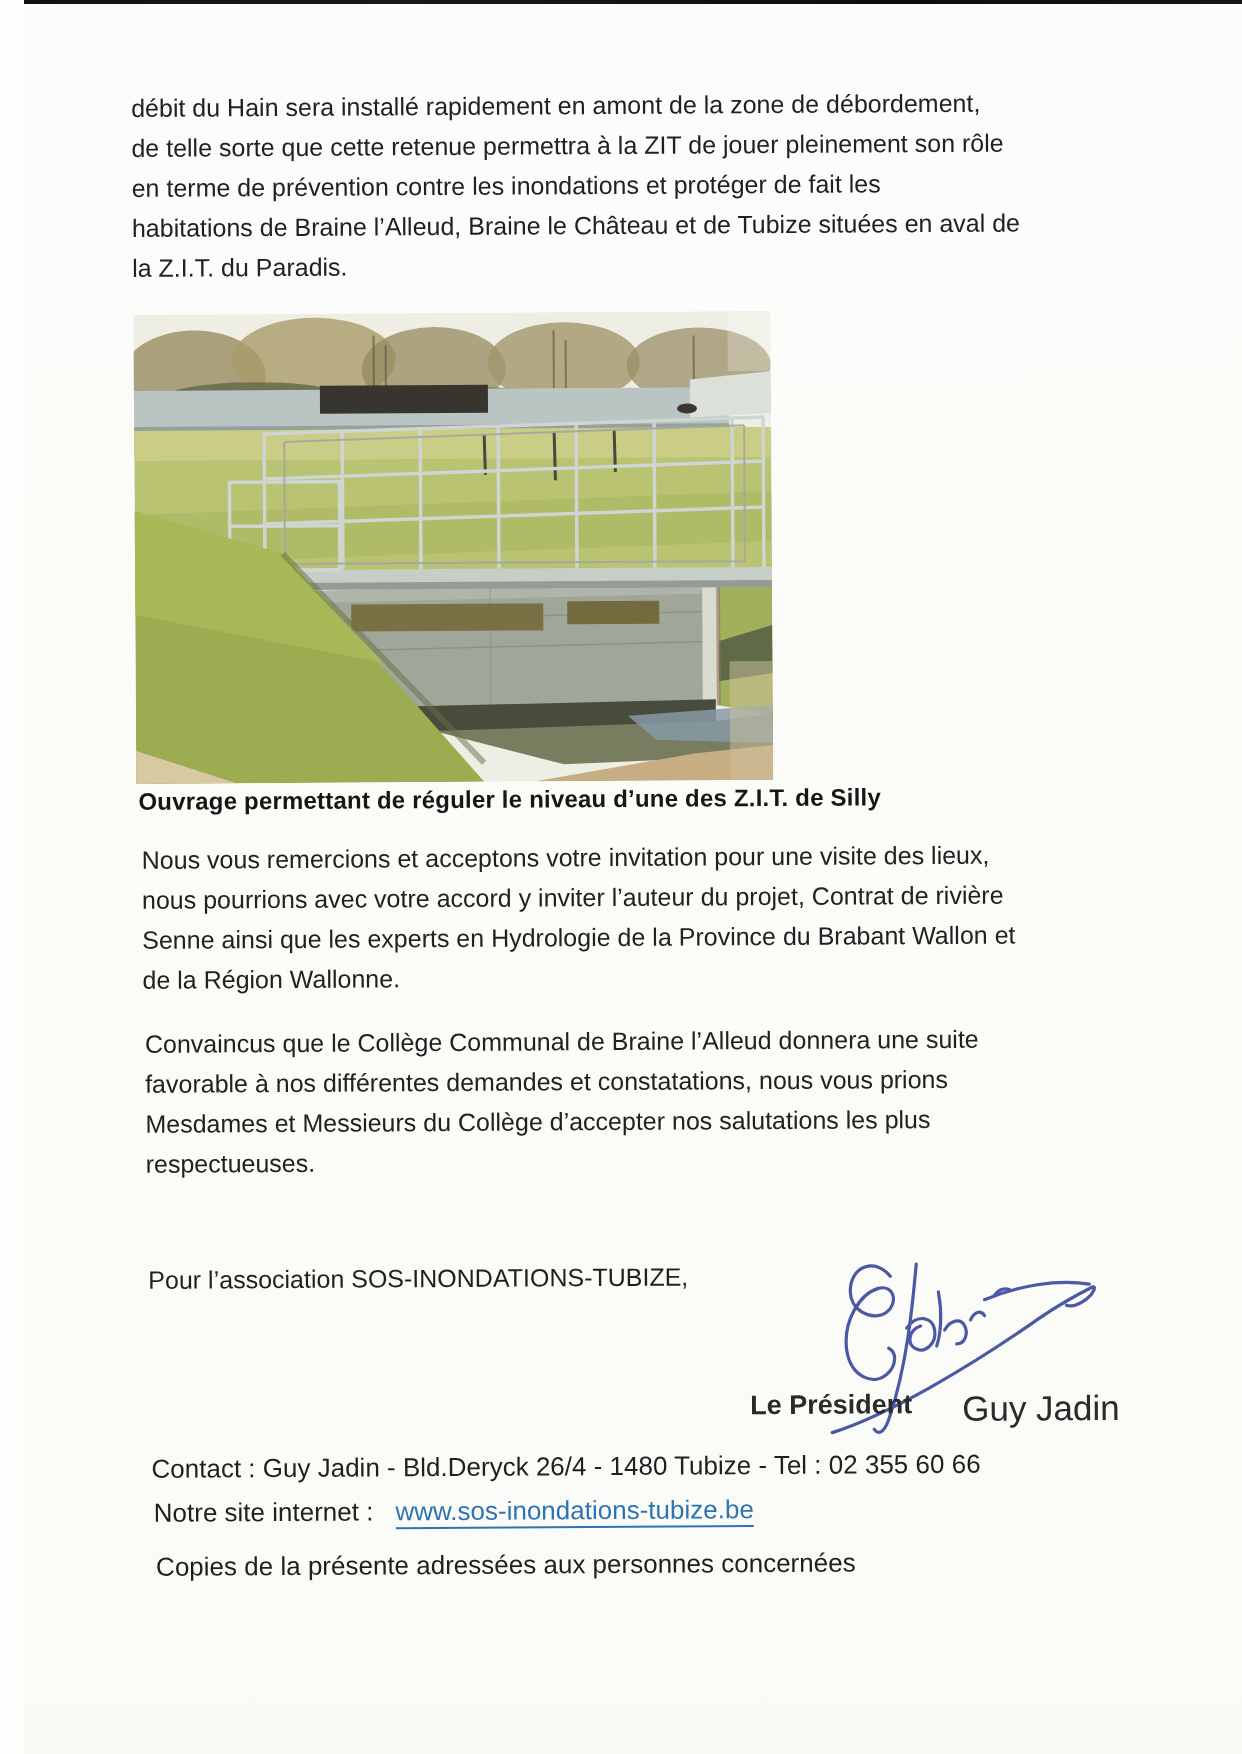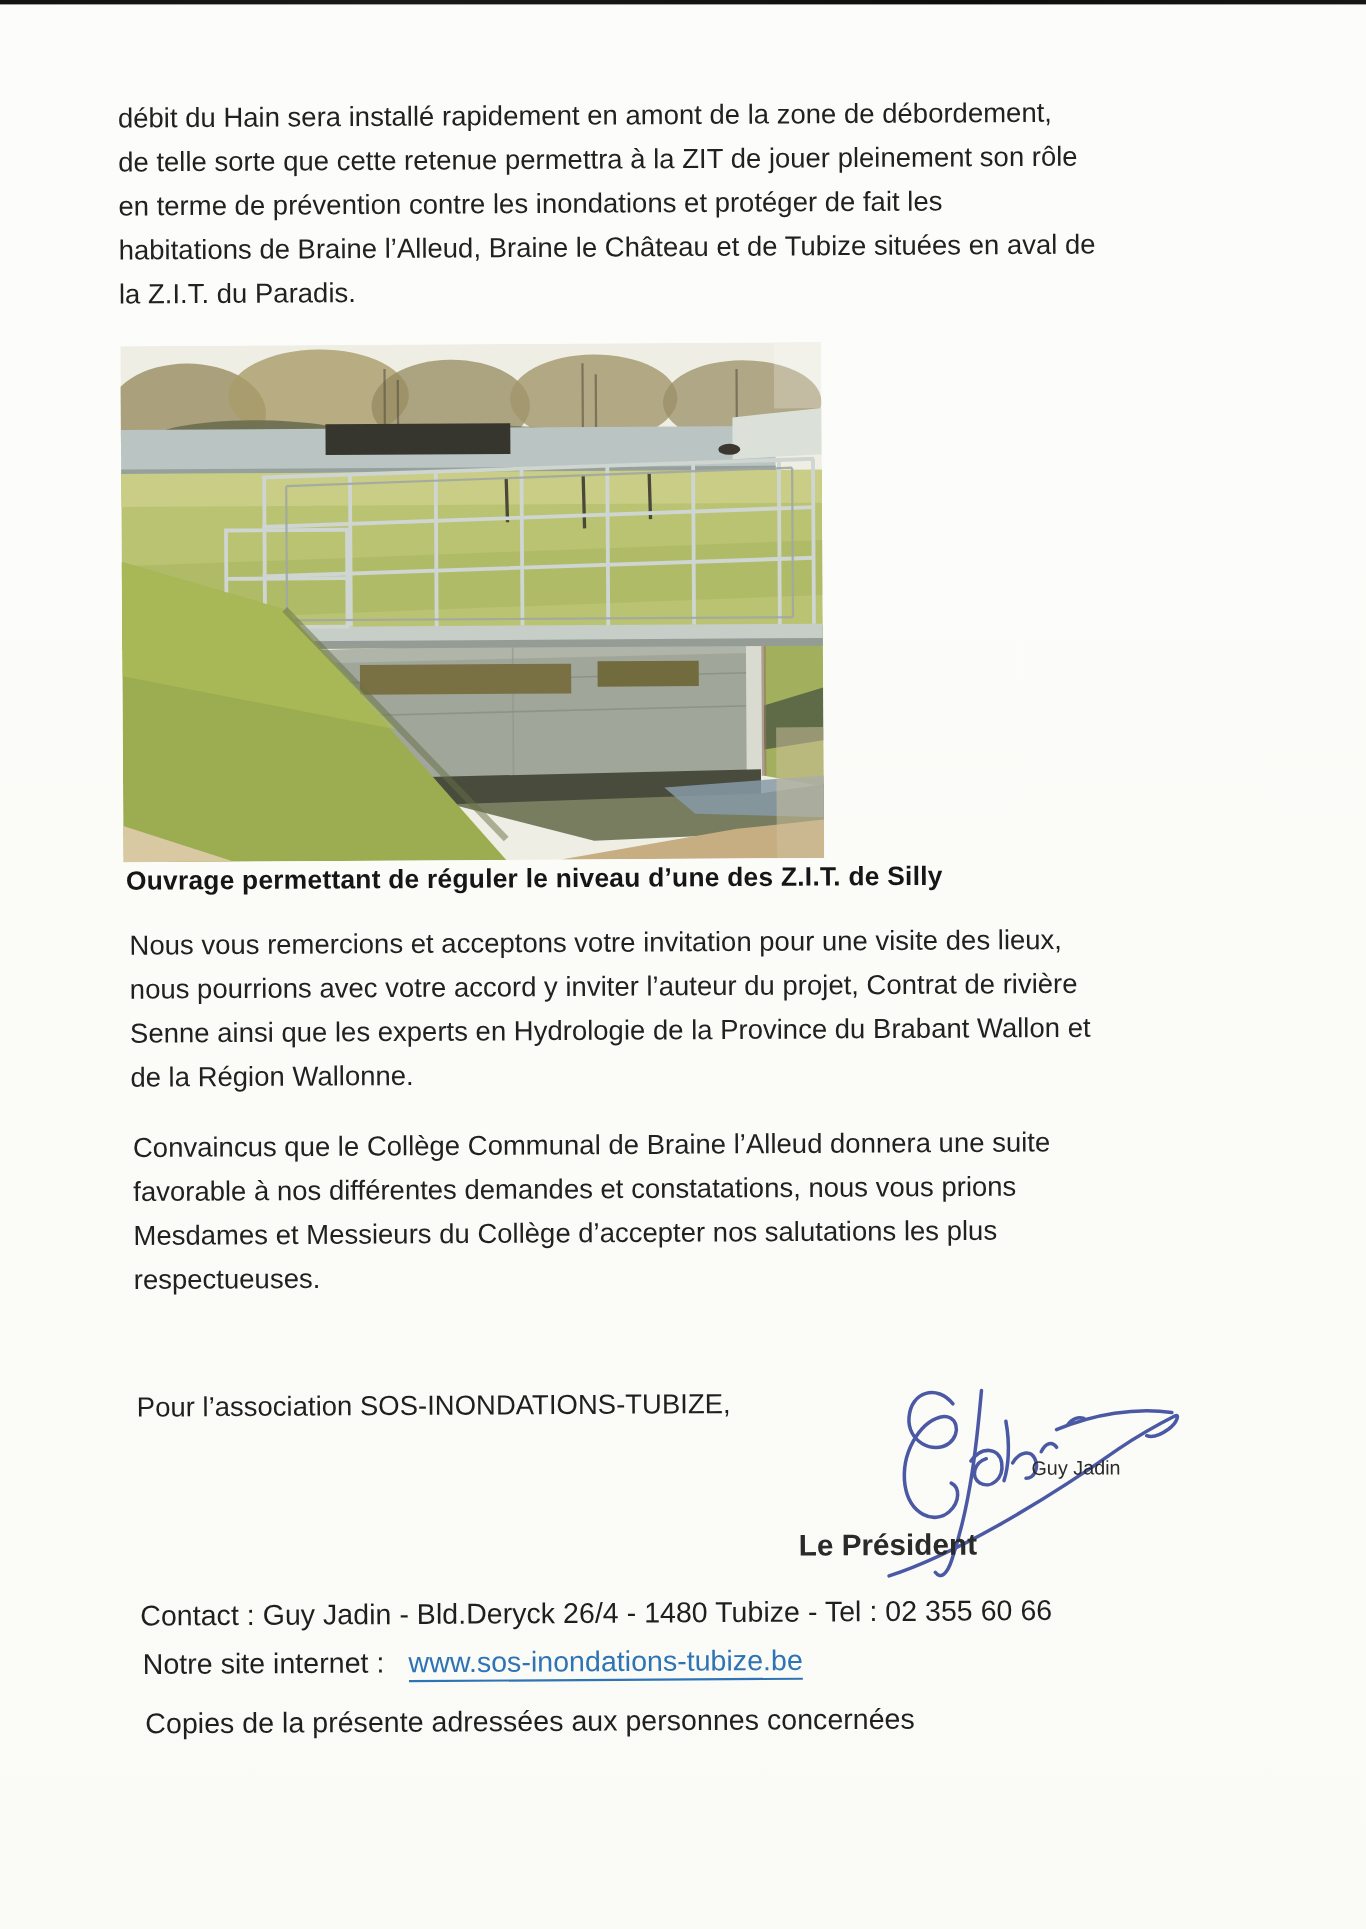--- a/index.html
+++ b/index.html
@@ -7,20 +7,21 @@
   body {
     background:#fdfdfb;
     font-family:"Liberation Sans", sans-serif;
     color:#1f1f1f;
     overflow:hidden;
     position:relative;
   }
   .page {
     position:absolute; inset:0;
     background:linear-gradient(180deg,#fcfcfa 0%,#fbfbf8 60%,#fafaf6 100%);
+    margin-left:24px;
   }
   .scan-bar-top {
     position:absolute; top:0; left:0; width:1242px; height:4px;
     background:linear-gradient(90deg,#121212 0%,#1a1a1a 30%,#0e0e0e 70%,#161616 100%);
   }
   .content { position:absolute; inset:0; transform:rotate(-0.35deg); transform-origin:420px 900px; }
   .para { position:absolute; font-size:25px; line-height:40px; color:#212121; }
   .para .line { white-space:nowrap; }
   #para1 { left:112px; top:86px; }
   #para2 { left:118px; top:838px; }
@@ -28,21 +29,21 @@
   .photo-wrap { position:absolute; left:113px; top:313px; width:637px; height:469px; }
   .photo-wrap svg { display:block; }
   .caption {
     position:absolute; left:115px; top:786px;
     font-size:24px; font-weight:bold; color:#161616; white-space:nowrap;
     letter-spacing:0.2px;
   }
   .assoc-line { position:absolute; left:122px; top:1264px; font-size:25px; white-space:nowrap; }
   .sig-svg { position:absolute; left:762px; top:1258px; width:310px; height:192px; }
   .sig-role { position:absolute; left:723px; top:1392px; font-size:27px; color:#2a2a2a; white-space:nowrap;font-weight:bold; }
-  .sig-name { position:absolute; left:935px; top:1328px; font-size:18px; color:#2a2a2a; white-space:nowrap; }
+  .sig-name { position:absolute; left:935px; top:1392px; font-size:35px; color:#2a2a2a; white-space:nowrap; }
   .contact-line { position:absolute; left:124px; top:1452px; font-size:26px; white-space:nowrap; }
   .website-line { position:absolute; left:126px; top:1496px; font-size:26px; white-space:nowrap; }
   .website-line a {
     color:#2e74b5; text-decoration:none; border-bottom:2px solid #2e74b5;
     margin-left:22px; padding-bottom:1px; cursor:pointer;
   }
   .copies-line { position:absolute; left:128px; top:1550px; font-size:26px; white-space:nowrap; }
 </style>
 </head>
 <body>

